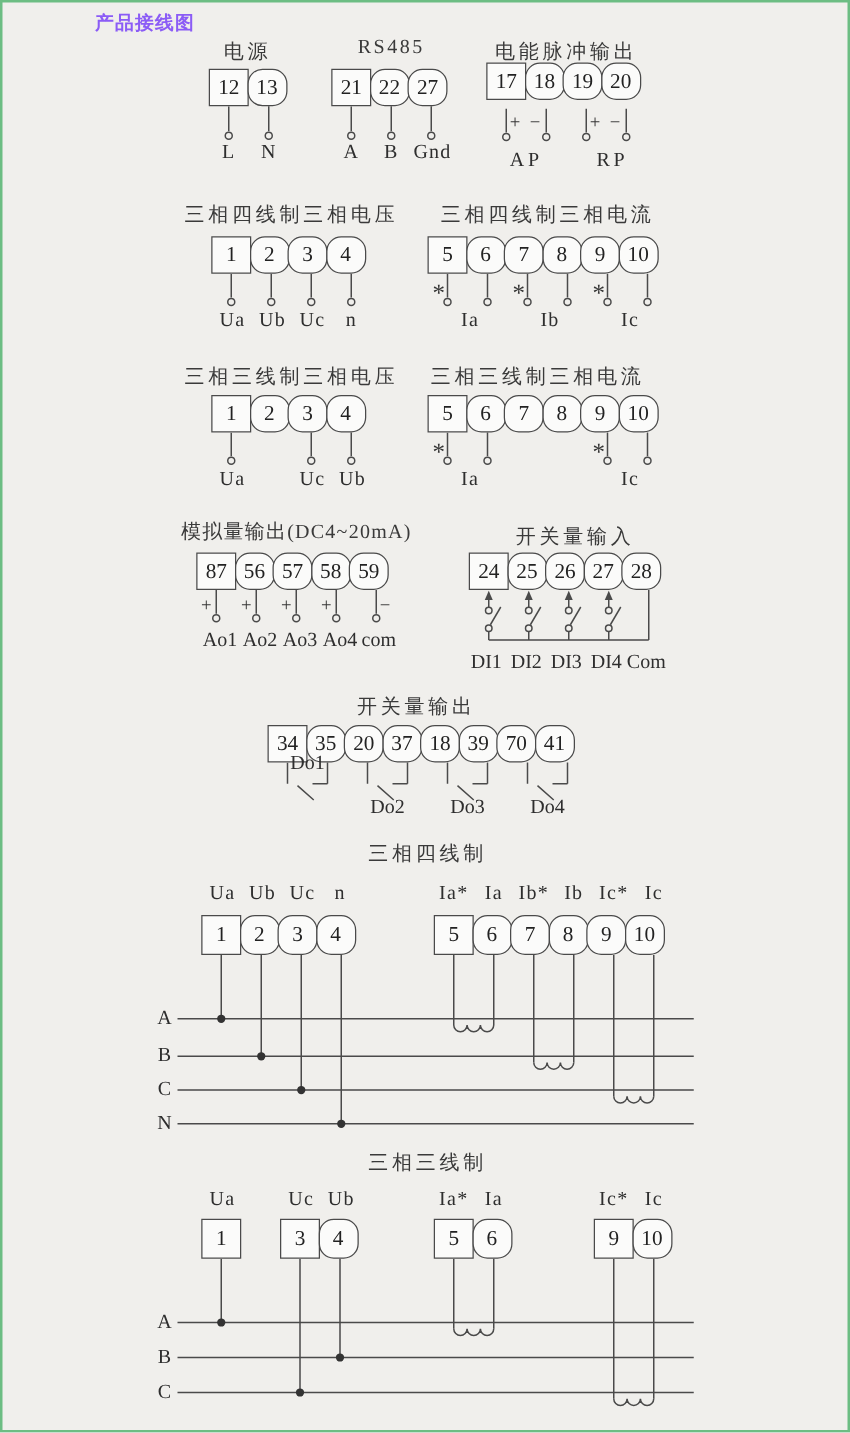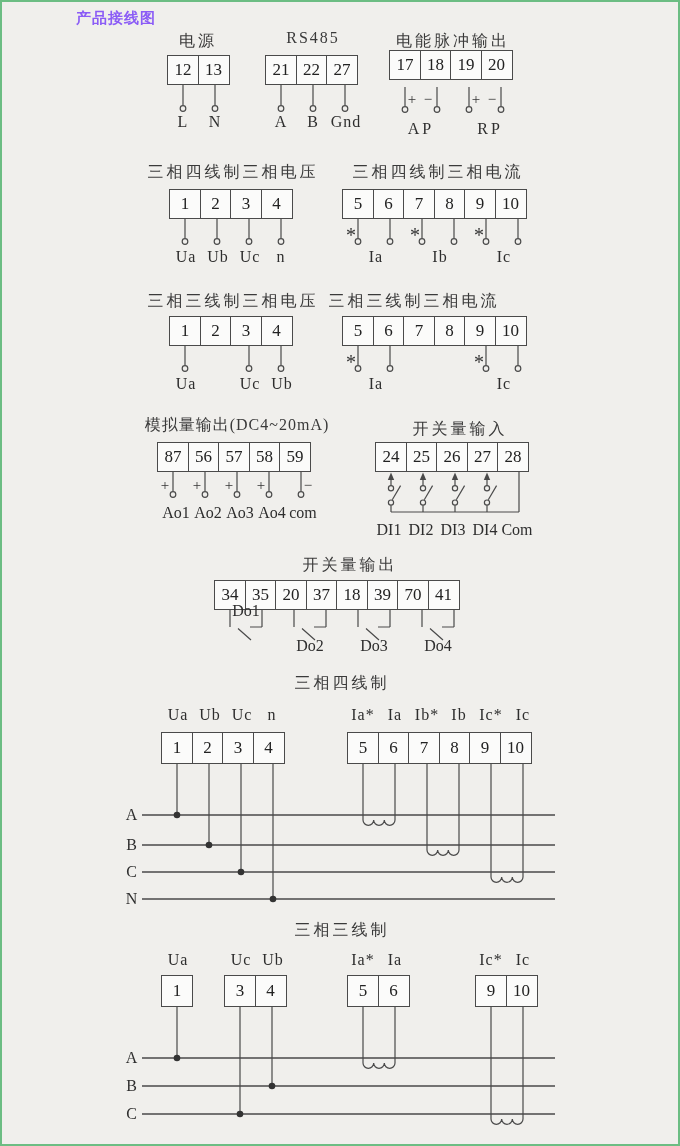--- a/index.html
+++ b/index.html
@@ -21,21 +21,21 @@
   .cn {
     position:absolute; transform:translateX(-50%);
     font-size:16px; letter-spacing:3px; color:#3a3a3a; white-space:nowrap;
   }
   .tbox { position:absolute; display:flex; }
   .cell {
     width:32px; height:30px; border:1.5px solid #4a4a4a; background:#fbfbfa;
     display:flex; align-items:center; justify-content:center;
     font-size:17px; color:#222;
   }
-  .cell + .cell { margin-left:-1.5px; }
+  .cell + .cell { margin-left:-1.5px;border-radius:12px; }
   .cell.tall { height:32px; }
   .lbl {
     position:absolute; transform:translateX(-50%);
     font-size:16px; color:#2e2e2e; letter-spacing:1px; white-space:nowrap;
   }
   .mark {
     position:absolute; transform:translate(-50%,-50%);
     font-size:15px; color:#333; line-height:1;
   }
   .star {
@@ -257,21 +257,21 @@
       <div class="cell">2</div>
       <div class="cell">3</div>
       <div class="cell">4</div>
     </div>
     <div class="lbl" style="left:184px;top:373px">Ua</div>
     <div class="lbl" style="left:248px;top:373px">Uc</div>
     <div class="lbl" style="left:280px;top:373px">Ub</div>
   </div>
 
   <div class="sec">
-    <div class="cn" style="left:412px;top:289px">三相三线制三相电流</div>
+    <div class="cn" style="left:428px;top:289px">三相三线制三相电流</div>
     <div class="tbox" style="left:340px;top:314px">
       <div class="cell">5</div>
       <div class="cell">6</div>
       <div class="cell">7</div>
       <div class="cell">8</div>
       <div class="cell">9</div>
       <div class="cell">10</div>
     </div>
     <div class="star" style="left:349px;top:358px">*</div>
     <div class="star" style="left:477px;top:358px">*</div>
@@ -310,21 +310,21 @@
       <div class="cell">28</div>
     </div>
     <div class="lbl" style="left:387px;top:519px;letter-spacing:0">DI1</div>
     <div class="lbl" style="left:419px;top:519px;letter-spacing:0">DI2</div>
     <div class="lbl" style="left:451px;top:519px;letter-spacing:0">DI3</div>
     <div class="lbl" style="left:483px;top:519px;letter-spacing:0">DI4</div>
     <div class="lbl" style="left:515px;top:519px;letter-spacing:0">Com</div>
   </div>
 
   <div class="sec">
-    <div class="cn" style="left:348px;top:553px">开关量输出</div>
+    <div class="cn" style="left:331px;top:553px">开关量输出</div>
     <div class="tbox" style="left:212px;top:578px">
       <div class="cell">34</div>
       <div class="cell">35</div>
       <div class="cell">20</div>
       <div class="cell">37</div>
       <div class="cell">18</div>
       <div class="cell">39</div>
       <div class="cell">70</div>
       <div class="cell">41</div>
     </div>

